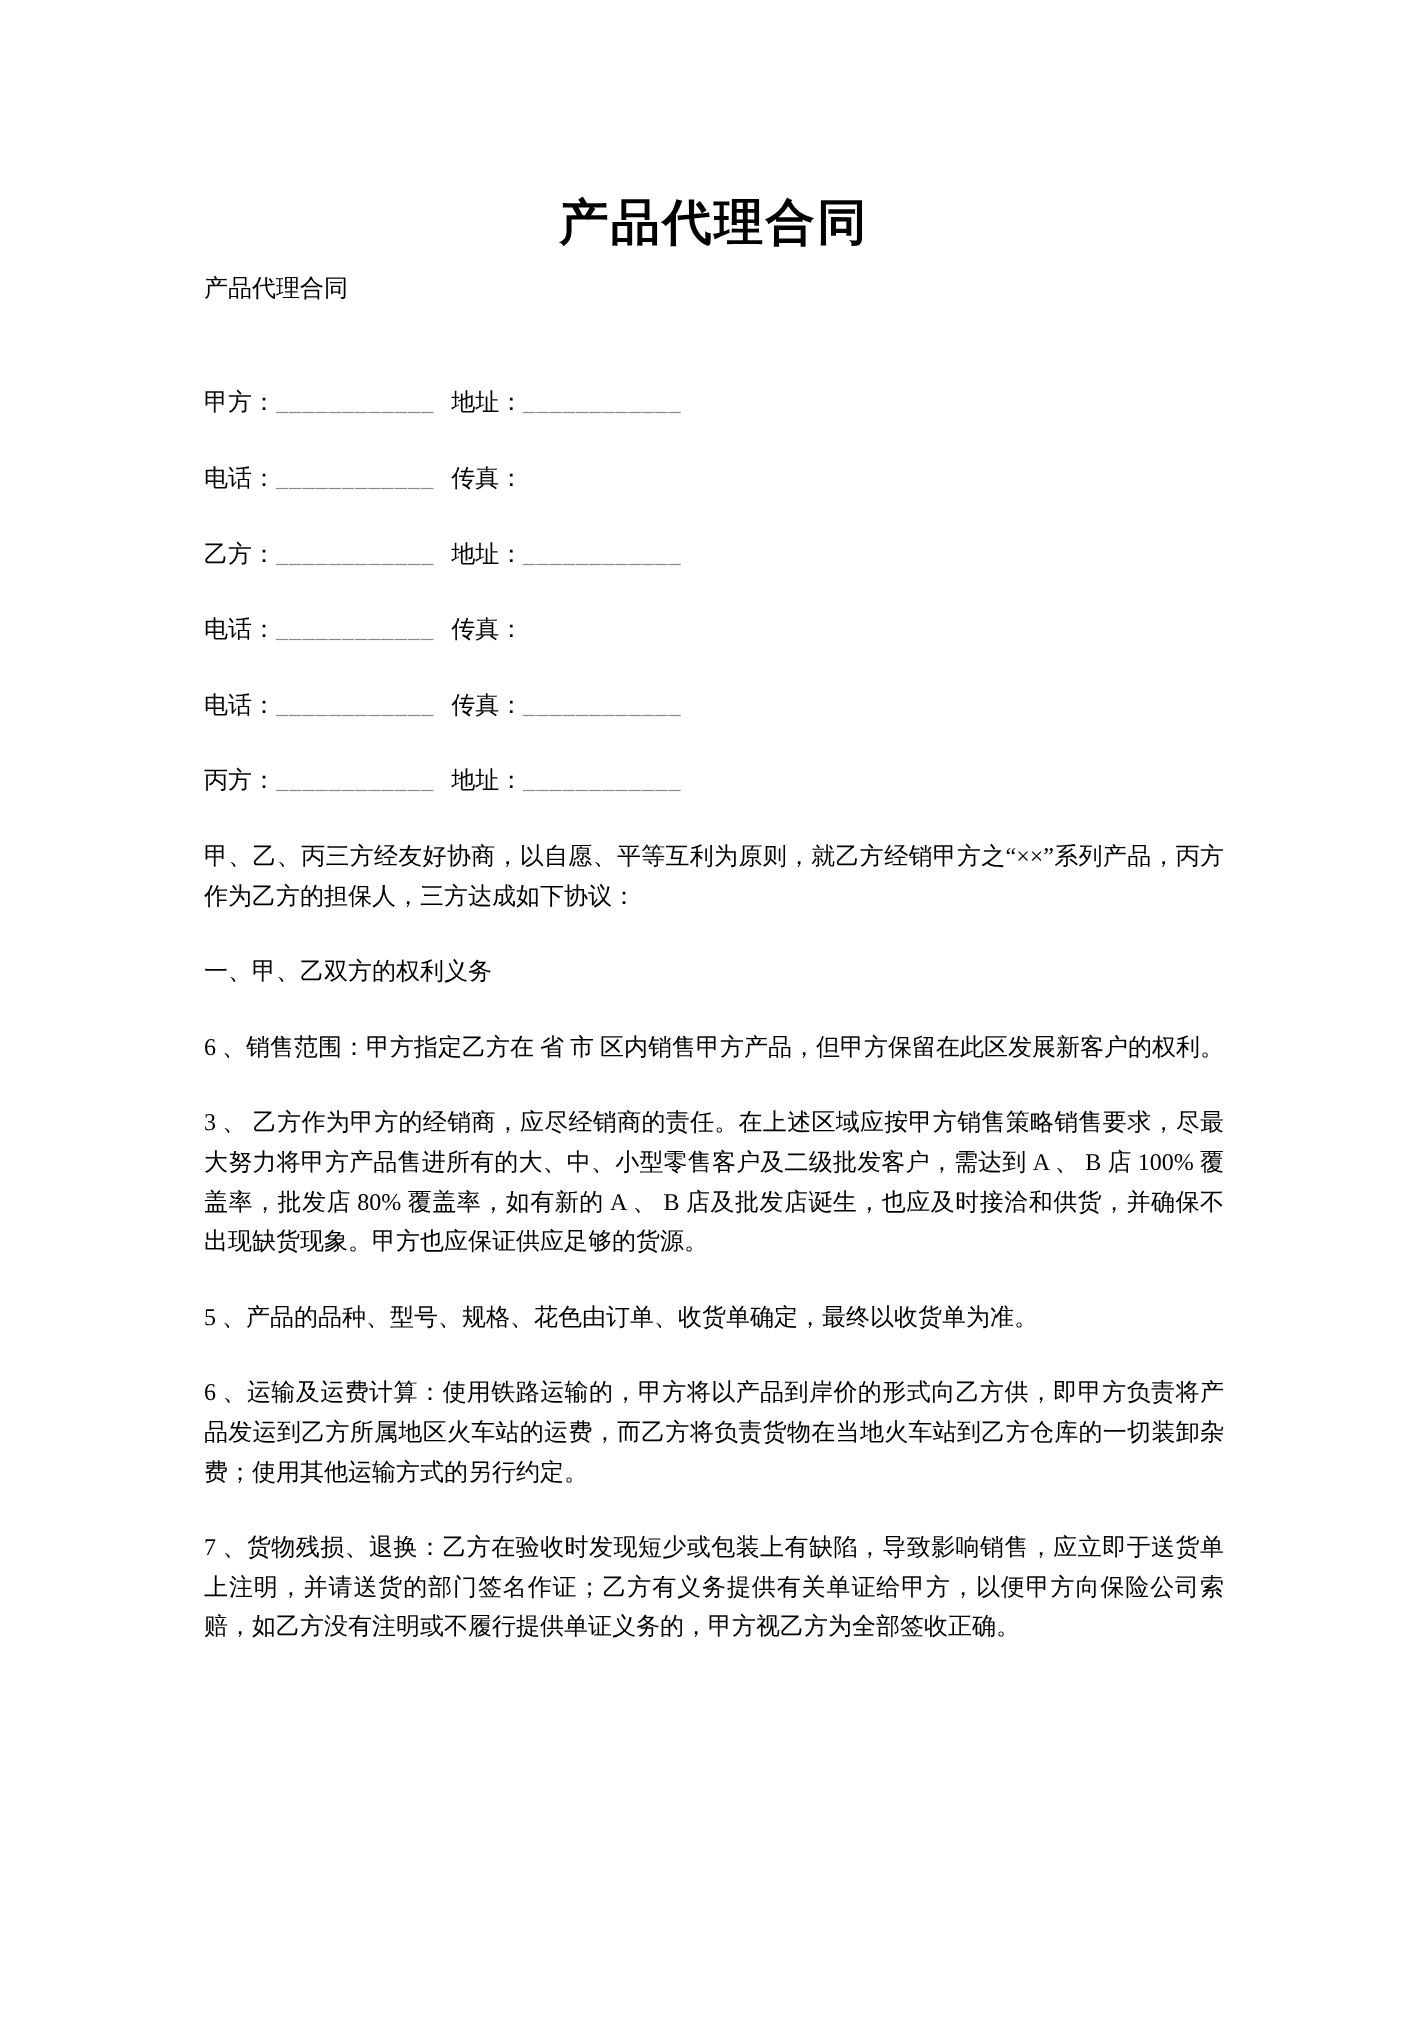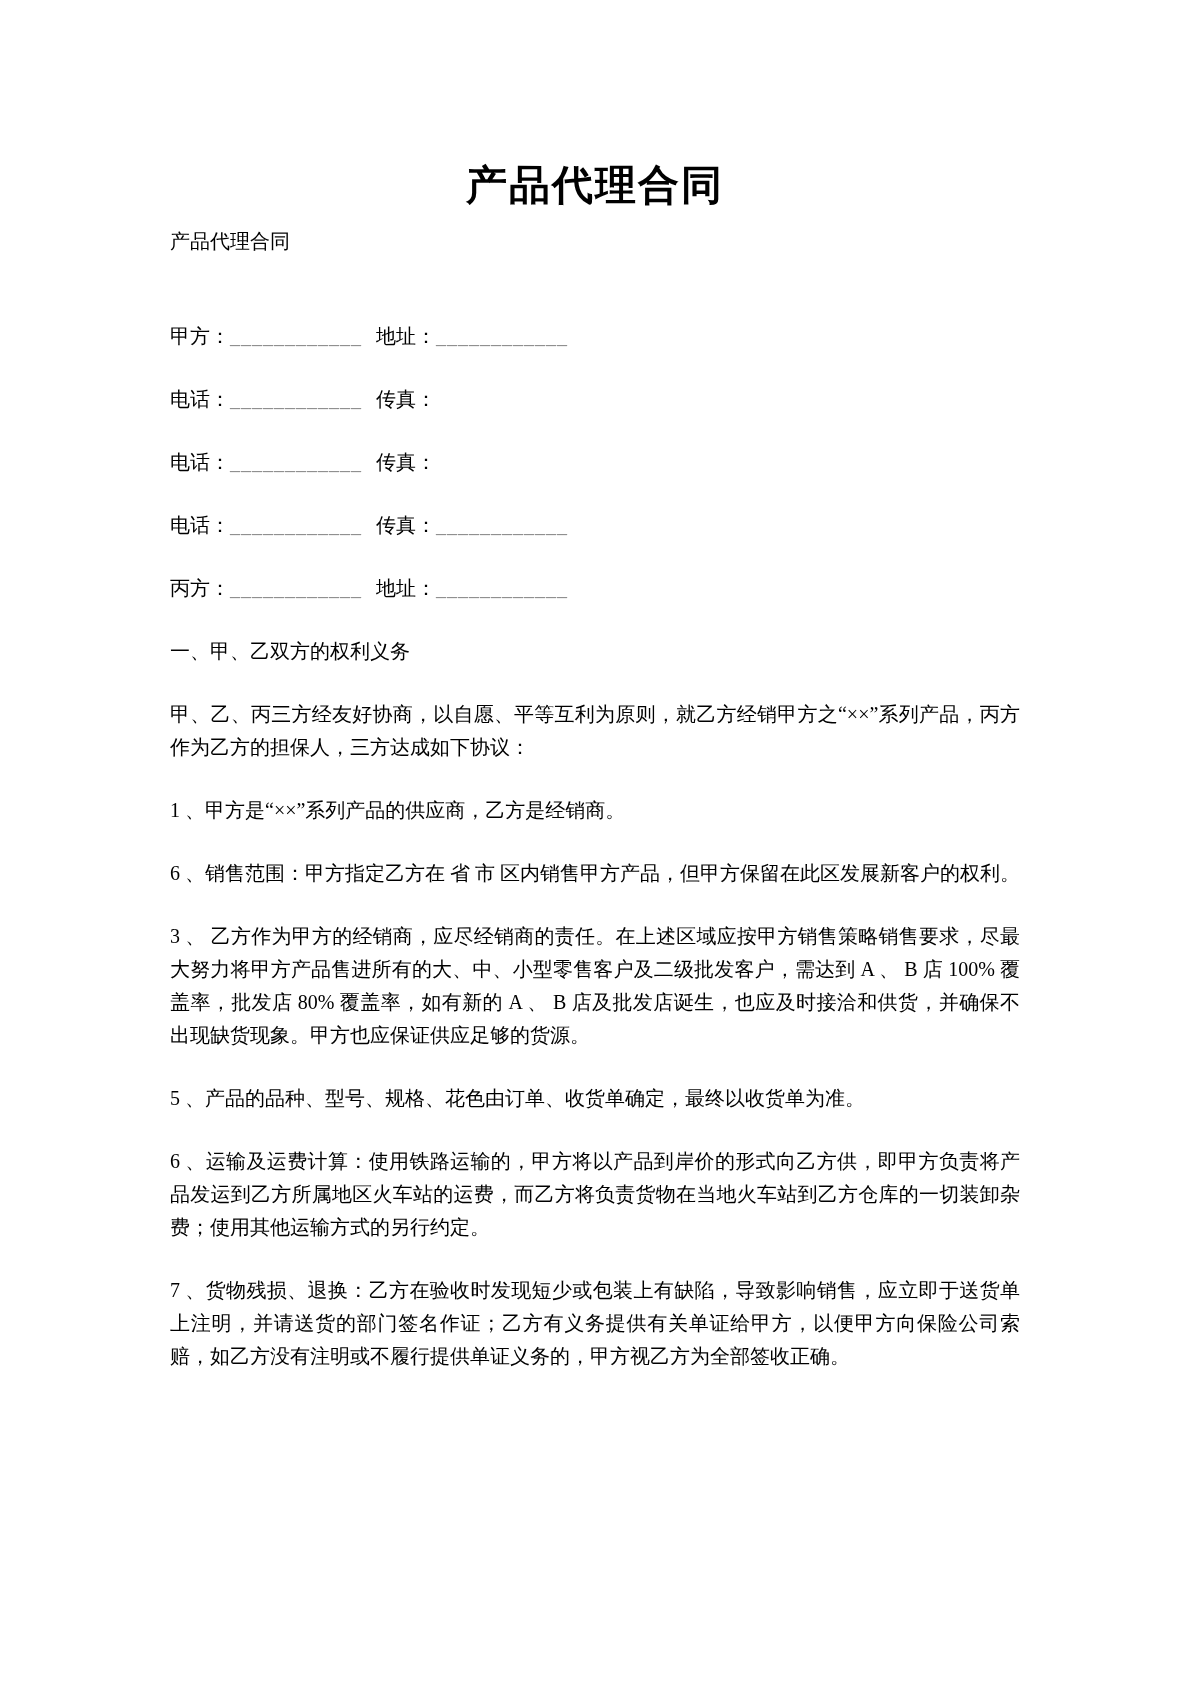--- a/index.html
+++ b/index.html
@@ -42,32 +42,32 @@
 <div class="page">
 
   <h1 class="title">产品代理合同</h1>
 
   <p class="para subtitle">产品代理合同</p>
 
   <p class="para row"><span>甲方：</span><span class="blank">____________</span><span class="lbl2">地址：</span><span class="blank">____________</span></p>
 
   <p class="para row"><span>电话：</span><span class="blank">____________</span><span class="lbl2">传真：</span><span class="blank"></span></p>
 
+  <p class="para row"><span>乙方：</span><span class="blank">____________</span><span class="lbl2">地址：</span><span class="blank">____________</span></p>
 
   <p class="para row"><span>电话：</span><span class="blank">____________</span><span class="lbl2">传真：</span><span class="blank"></span></p>
 
   <p class="para row"><span>电话：</span><span class="blank">____________</span><span class="lbl2">传真：</span><span class="blank">____________</span></p>
 
   <p class="para row"><span>丙方：</span><span class="blank">____________</span><span class="lbl2">地址：</span><span class="blank">____________</span></p>
 
+  <p class="para">甲、乙、丙三方经友好协商，以自愿、平等互利为原则，就乙方经销甲方之“××”系列产品，丙方作为乙方的担保人，三方达成如下协议：</p>
+
   <p class="para">一、甲、乙双方的权利义务</p>
 
-  <p class="para">甲、乙、丙三方经友好协商，以自愿、平等互利为原则，就乙方经销甲方之“××”系列产品，丙方作为乙方的担保人，三方达成如下协议：</p>
-
-  <p class="para">1 、甲方是“××”系列产品的供应商，乙方是经销商。</p>
   <p class="para">6 、销售范围：甲方指定乙方在 省 市 区内销售甲方产品，但甲方保留在此区发展新客户的权利。</p>
   <p class="para">3 、 乙方作为甲方的经销商，应尽经销商的责任。在上述区域应按甲方销售策略销售要求，尽最大努力将甲方产品售进所有的大、中、小型零售客户及二级批发客户，需达到 A 、 B 店 100% 覆盖率，批发店 80% 覆盖率，如有新的 A 、 B 店及批发店诞生，也应及时接洽和供货，并确保不出现缺货现象。甲方也应保证供应足够的货源。</p>
   <p class="para">5 、产品的品种、型号、规格、花色由订单、收货单确定，最终以收货单为准。</p>
   <p class="para">6 、运输及运费计算：使用铁路运输的，甲方将以产品到岸价的形式向乙方供，即甲方负责将产品发运到乙方所属地区火车站的运费，而乙方将负责货物在当地火车站到乙方仓库的一切装卸杂费；使用其他运输方式的另行约定。</p>
   <p class="para">7 、货物残损、退换：乙方在验收时发现短少或包装上有缺陷，导致影响销售，应立即于送货单上注明，并请送货的部门签名作证；乙方有义务提供有关单证给甲方，以便甲方向保险公司索赔，如乙方没有注明或不履行提供单证义务的，甲方视乙方为全部签收正确。</p>
 
 
 </div>
 
 </body></html>

